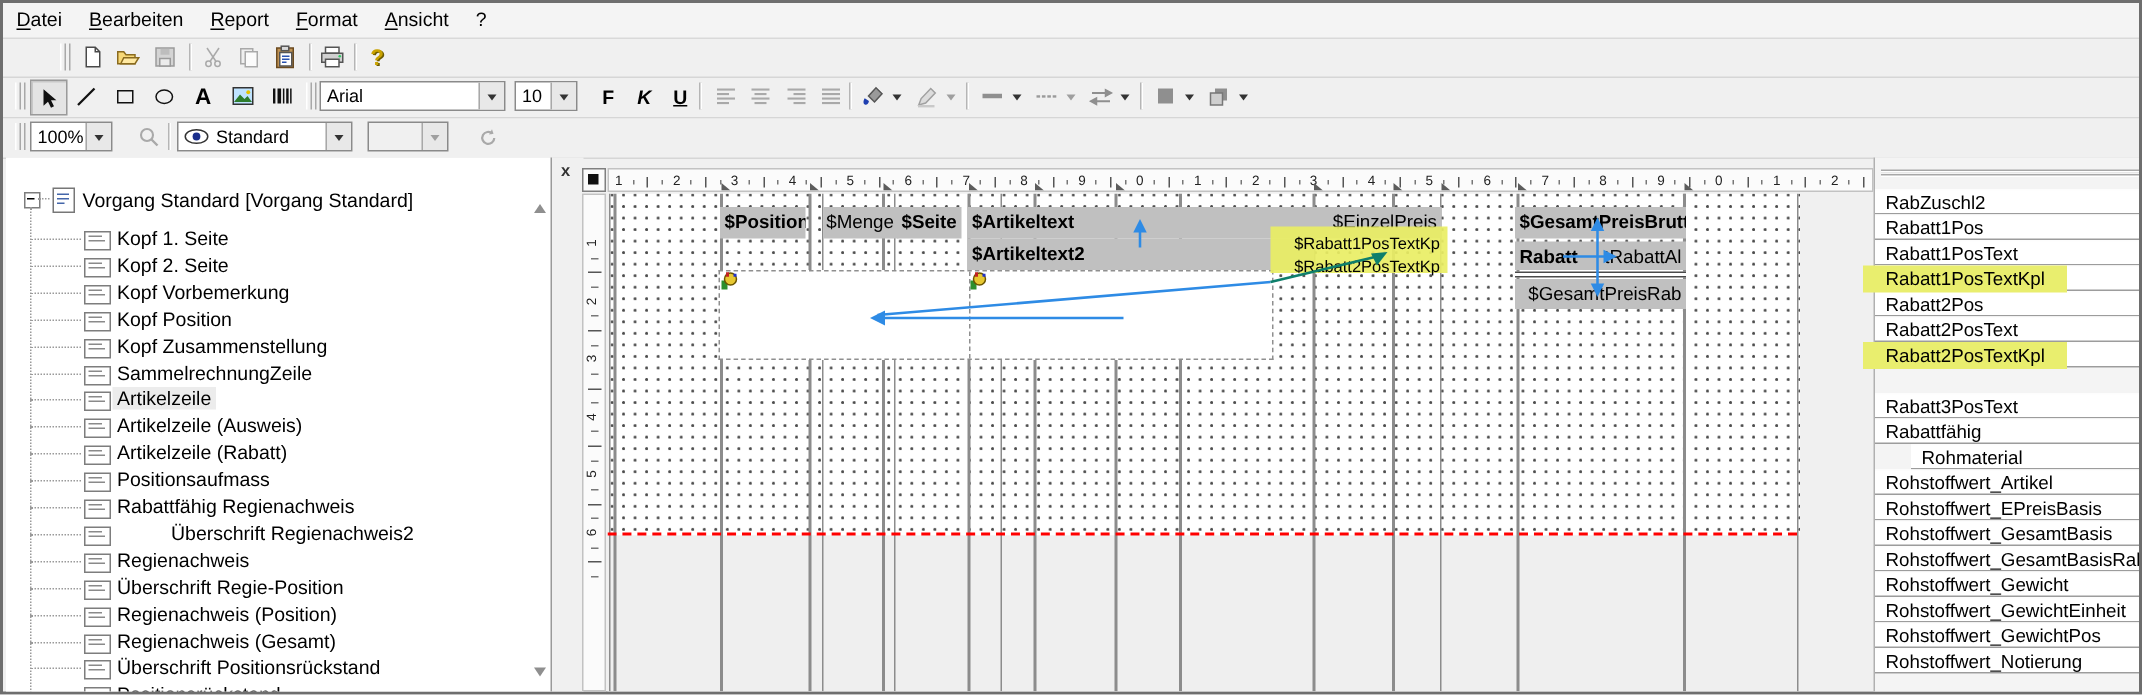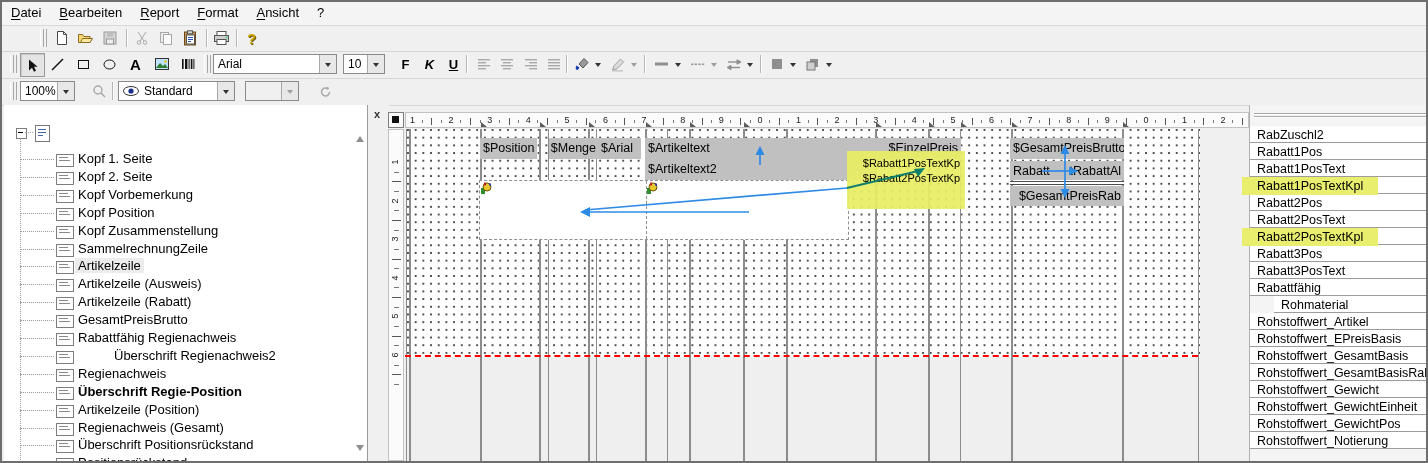--- a/index.html
+++ b/index.html
@@ -54,21 +54,21 @@
   #surface{left:403px;top:127px;width:844px;height:332px;background:#f0f0f0;overflow:hidden;}
   #dotarea{position:absolute;left:2px;top:0;width:793px;height:228px;background-color:#fff;
      background-image:radial-gradient(circle at 1px 1px,#4e4e4e .8px,transparent 1.1px);
      background-size:7.7px 7.7px;}
   #belowred{position:absolute;left:0;top:228px;width:793px;height:104px;background:#efefef;}
   .gcol{position:absolute;top:0;height:332px;background:#8c8c8c;}
   #redline{position:absolute;left:0;top:226px;width:793px;height:0;border-top:2px dashed #ff0000;}
   #selbox{position:absolute;background:#fff;border:1px dashed #8f8f8f;box-sizing:border-box;}
   .seldiv{position:absolute;top:0;height:100%;width:0;border-left:1px dashed #8f8f8f;}
   .cfield{position:absolute;background:#c0c0c0;font-size:12.5px;line-height:20px;white-space:nowrap;overflow:hidden;box-sizing:border-box;}
-  .cfield .fl{position:absolute;left:3px;top:0;}
+  .cfield .fl{position:absolute;left:3px;top:0;font-weight:bold;}
   .cfield .fr{position:absolute;right:3px;top:0;}
   #dblline{position:absolute;background:#fff;border-top:1px solid #4a4a4a;border-bottom:1px solid #4a4a4a;height:4px;box-sizing:border-box;}
   #ylbox{position:absolute;background:rgba(233,238,100,0.92);}
   .yltext{position:absolute;right:5px;font-size:11px;line-height:13px;white-space:nowrap;}
   #arrowsvg{left:385px;top:103px;pointer-events:none;}
   .fmarker{position:absolute;width:13px;height:13px;}
   #closex{left:368px;top:106px;width:14px;height:14px;font-size:11px;font-weight:bold;color:#333;text-align:center;line-height:13px;}
   
   #rightpanel{left:1247px;top:103px;width:208px;height:358px;background:#f4f4f4;border-left:1px solid #b0b0b0;box-sizing:border-box;}
   .rgrip{position:absolute;left:4px;right:2px;height:1px;background:#a8a8a8;border-bottom:1px solid #fff;}
@@ -368,20 +368,21 @@
 
   <div id="treepanel" class="abs">
     <div id="tree" style="position:relative;width:100%;height:100%;overflow:hidden;">
         <div class="expander" style="left: 12px; top: 23px;"></div>
         <div class="dot-h" style="left: 21px; top: 27px; width: 8px;"></div>
         <div style="position: absolute; left: 31px; top: 20px; width: 13px; height: 15px; background: rgb(255, 255, 255); border: 1px solid rgb(119, 119, 119);">
           <div style="position: absolute; left: 2px; top: 3px; width: 8px; height: 1px; background: rgb(68, 102, 170);"></div>
           <div style="position: absolute; left: 2px; top: 6px; width: 8px; height: 1px; background: rgb(68, 102, 170);"></div>
           <div style="position: absolute; left: 2px; top: 9px; width: 5px; height: 1px; background: rgb(68, 102, 170);"></div>
         </div>
+        <div class="titem" style="left: 51px; top: 21px;">Vorgang Standard [Vorgang Standard]</div>
         <div class="dot-v" style="left: 16px; top: 33px; height: 326.3px;"></div>
         <div class="dot-h" style="left: 16px; top: 54px; width: 34px;"></div>
         <div class="ticon" style="left: 52px; top: 49px;">
           <div style="position: absolute; left: 2px; top: 2px; width: 9px; height: 1px; background: rgb(138, 138, 138);"></div>
           <div style="position: absolute; left: 2px; top: 5px; width: 11px; height: 1px; background: rgb(138, 138, 138);"></div>
         </div>
         <div class="titem" style="left: 74px; top: 46px;">Kopf 1. Seite</div>
         <div class="dot-h" style="left: 16px; top: 71.9px; width: 34px;"></div>
         <div class="ticon" style="left: 52px; top: 66.9px;">
           <div style="position: absolute; left: 2px; top: 2px; width: 9px; height: 1px; background: rgb(138, 138, 138);"></div>
@@ -428,21 +429,21 @@
         <div class="ticon" style="left: 52px; top: 192.2px;">
           <div style="position: absolute; left: 2px; top: 2px; width: 9px; height: 1px; background: rgb(138, 138, 138);"></div>
           <div style="position: absolute; left: 2px; top: 5px; width: 11px; height: 1px; background: rgb(138, 138, 138);"></div>
         </div>
         <div class="titem" style="left: 74px; top: 189.2px;">Artikelzeile (Rabatt)</div>
         <div class="dot-h" style="left: 16px; top: 215.1px; width: 34px;"></div>
         <div class="ticon" style="left: 52px; top: 210.1px;">
           <div style="position: absolute; left: 2px; top: 2px; width: 9px; height: 1px; background: rgb(138, 138, 138);"></div>
           <div style="position: absolute; left: 2px; top: 5px; width: 11px; height: 1px; background: rgb(138, 138, 138);"></div>
         </div>
-        <div class="titem" style="left: 74px; top: 207.1px;">GesamtPreisBrutto</div>
+        <div class="titem" style="left: 74px; top: 207.1px;">Positionsaufmass</div>
         <div class="dot-h" style="left: 16px; top: 233px; width: 34px;"></div>
         <div class="ticon" style="left: 52px; top: 228px;">
           <div style="position: absolute; left: 2px; top: 2px; width: 9px; height: 1px; background: rgb(138, 138, 138);"></div>
           <div style="position: absolute; left: 2px; top: 5px; width: 11px; height: 1px; background: rgb(138, 138, 138);"></div>
         </div>
         <div class="titem" style="left: 74px; top: 225px;">Rabattfähig Regienachweis</div>
         <div class="dot-h" style="left: 16px; top: 250.9px; width: 34px;"></div>
         <div class="ticon" style="left: 52px; top: 245.9px;">
           <div style="position: absolute; left: 2px; top: 2px; width: 9px; height: 1px; background: rgb(138, 138, 138);"></div>
           <div style="position: absolute; left: 2px; top: 5px; width: 11px; height: 1px; background: rgb(138, 138, 138);"></div>
@@ -452,27 +453,27 @@
         <div class="ticon" style="left: 52px; top: 263.8px;">
           <div style="position: absolute; left: 2px; top: 2px; width: 9px; height: 1px; background: rgb(138, 138, 138);"></div>
           <div style="position: absolute; left: 2px; top: 5px; width: 11px; height: 1px; background: rgb(138, 138, 138);"></div>
         </div>
         <div class="titem" style="left: 74px; top: 260.8px;">Regienachweis</div>
         <div class="dot-h" style="left: 16px; top: 286.7px; width: 34px;"></div>
         <div class="ticon" style="left: 52px; top: 281.7px;">
           <div style="position: absolute; left: 2px; top: 2px; width: 9px; height: 1px; background: rgb(138, 138, 138);"></div>
           <div style="position: absolute; left: 2px; top: 5px; width: 11px; height: 1px; background: rgb(138, 138, 138);"></div>
         </div>
-        <div class="titem" style="left: 74px; top: 278.7px; font-weight: bold;">Überschrift Regie-Position</div>
+        <div class="titem" style="left: 74px; top: 278.7px;">Überschrift Regie-Position</div>
         <div class="dot-h" style="left: 16px; top: 304.6px; width: 34px;"></div>
         <div class="ticon" style="left: 52px; top: 299.6px;">
           <div style="position: absolute; left: 2px; top: 2px; width: 9px; height: 1px; background: rgb(138, 138, 138);"></div>
           <div style="position: absolute; left: 2px; top: 5px; width: 11px; height: 1px; background: rgb(138, 138, 138);"></div>
         </div>
-        <div class="titem" style="left: 74px; top: 296.6px;">Artikelzeile (Position)</div>
+        <div class="titem" style="left: 74px; top: 296.6px;">Regienachweis (Position)</div>
         <div class="dot-h" style="left: 16px; top: 322.5px; width: 34px;"></div>
         <div class="ticon" style="left: 52px; top: 317.5px;">
           <div style="position: absolute; left: 2px; top: 2px; width: 9px; height: 1px; background: rgb(138, 138, 138);"></div>
           <div style="position: absolute; left: 2px; top: 5px; width: 11px; height: 1px; background: rgb(138, 138, 138);"></div>
         </div>
         <div class="titem" style="left: 74px; top: 314.5px;">Regienachweis (Gesamt)</div>
         <div class="dot-h" style="left: 16px; top: 340.4px; width: 34px;"></div>
         <div class="ticon" style="left: 52px; top: 335.4px;">
           <div style="position: absolute; left: 2px; top: 2px; width: 9px; height: 1px; background: rgb(138, 138, 138);"></div>
           <div style="position: absolute; left: 2px; top: 5px; width: 11px; height: 1px; background: rgb(138, 138, 138);"></div>
@@ -646,42 +647,42 @@
       <div class="seldiv" style="left:166px;"></div>
     </div>
     <div id="fieldlayer">
         <div class="cfield" style="left: 75px; top: 9px; width: 57px; height: 21px; background: rgb(192, 192, 192);">
           <span class="fl">$Position</span>
         </div>
         <div class="cfield" style="left: 144px; top: 9px; width: 50px; height: 21px; background: rgb(192, 192, 192);">
           <span class="fr">$Menge</span>
         </div>
         <div class="cfield" style="left: 193px; top: 9px; width: 43px; height: 21px; background: rgb(192, 192, 192);">
-          <span class="fl">$Arial</span>
+          <span class="fl">$Seite</span>
         </div>
         <div class="cfield" style="left: 240px; top: 9px; width: 316px; height: 21px; background: rgb(192, 192, 192);">
           <span class="fl">$Artikeltext</span>
           <span class="fr">$EinzelPreis</span>
         </div>
         <div class="cfield" style="left: 240px; top: 30px; width: 231px; height: 21px; background: rgb(192, 192, 192);">
           <span class="fl">$Artikeltext2</span>
         </div>
         <div class="cfield" style="left: 605px; top: 9px; width: 114px; height: 21px; background: rgb(192, 192, 192);">
           <span class="fl">$GesamtPreisBrutto</span>
         </div>
         <div class="cfield" style="left: 605px; top: 32px; width: 114px; height: 19px; background: rgb(192, 192, 192);">
           <span class="fl">Rabatt</span>
           <span class="fr">tRabattAl</span>
         </div>
         <div class="cfield" style="left: 605px; top: 57px; width: 114px; height: 20px; background: rgb(192, 192, 192);">
           <span class="fr">$GesamtPreisRab</span>
         </div>
       </div>
     <div id="dblline" style="left:605px;top:52px;width:114px;"></div>
-    <div id="ylbox" style="left: 442px; top: 22px; width: 118px; height: 58px; background: rgba(233, 238, 100, 0.92);">
+    <div id="ylbox" style="left: 442px; top: 22px; width: 118px; height: 31px; background: rgba(233, 238, 100, 0.92);">
         <span class="yltext" style="top: 6px;">$Rabatt1PosTextKp</span>
         <span class="yltext" style="top: 21px;">$Rabatt2PosTextKp</span>
       </div>
     <div class="fmarker" style="left:75px;top:52px;">
       <svg width="13" height="13" viewBox="0 0 13 13">
           <rect x="1" y="6" width="4" height="6" fill="#2d8f2d"></rect>
           <circle cx="7" cy="5" r="4" fill="#e7c832" stroke="#6b5500"></circle>
           <rect x="4" y="0.5" width="2" height="3" fill="#c22222"></rect>
           <rect x="9" y="1.5" width="2" height="2" fill="#2233cc"></rect>
         </svg>
@@ -735,23 +736,20 @@
         <div class="prow" style="top: 89px; height: 17px;">
           <span class="ptext">Rabatt2Pos</span>
         </div>
         <div class="prow" style="top: 106px; height: 17px;">
           <span class="ptext">Rabatt2PosText</span>
         </div>
         <div class="prow" style="top: 123px; height: 17px;">
           <div class="phl"></div>
           <span class="ptext">Rabatt2PosTextKpl</span>
         </div>
-        <div class="prow" style="top: 140px; height: 17px;">
-          <span class="ptext">Rabatt3Pos</span>
-        </div>
         <div class="prow" style="top: 157px; height: 17px;">
           <span class="ptext">Rabatt3PosText</span>
         </div>
         <div class="prow" style="top: 174px; height: 17px;">
           <span class="ptext">Rabattfähig</span>
         </div>
         <div class="prow" style="top: 191px; height: 17px; margin-left: 24px;">
           <span class="ptext">Rohmaterial</span>
         </div>
         <div class="prow" style="top: 225px; height: 17px;">

